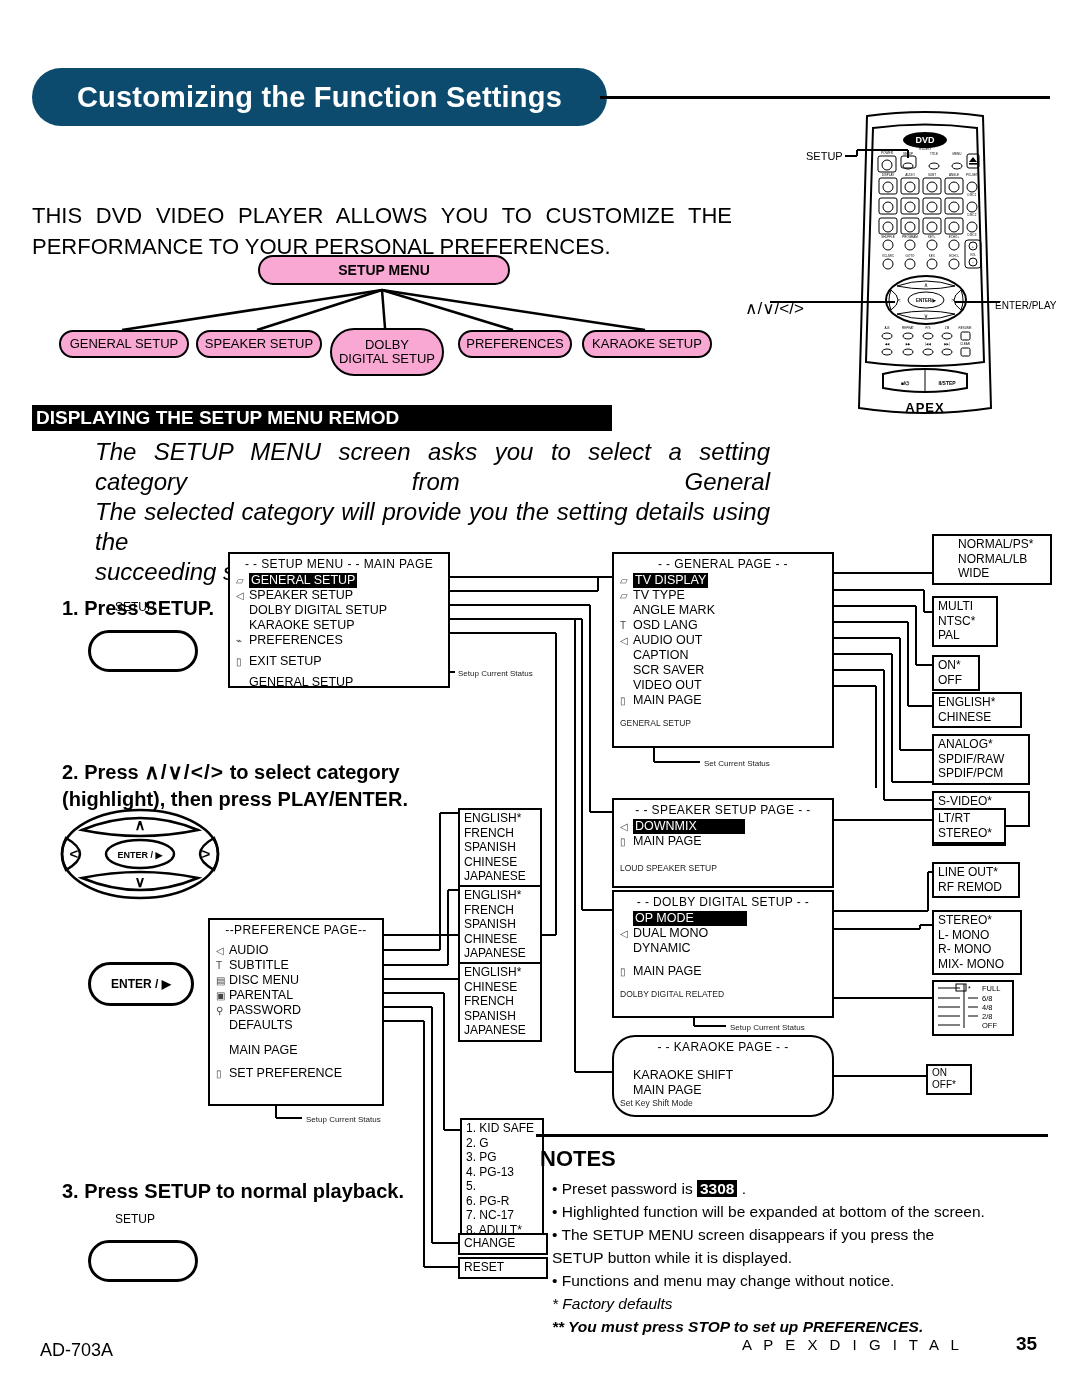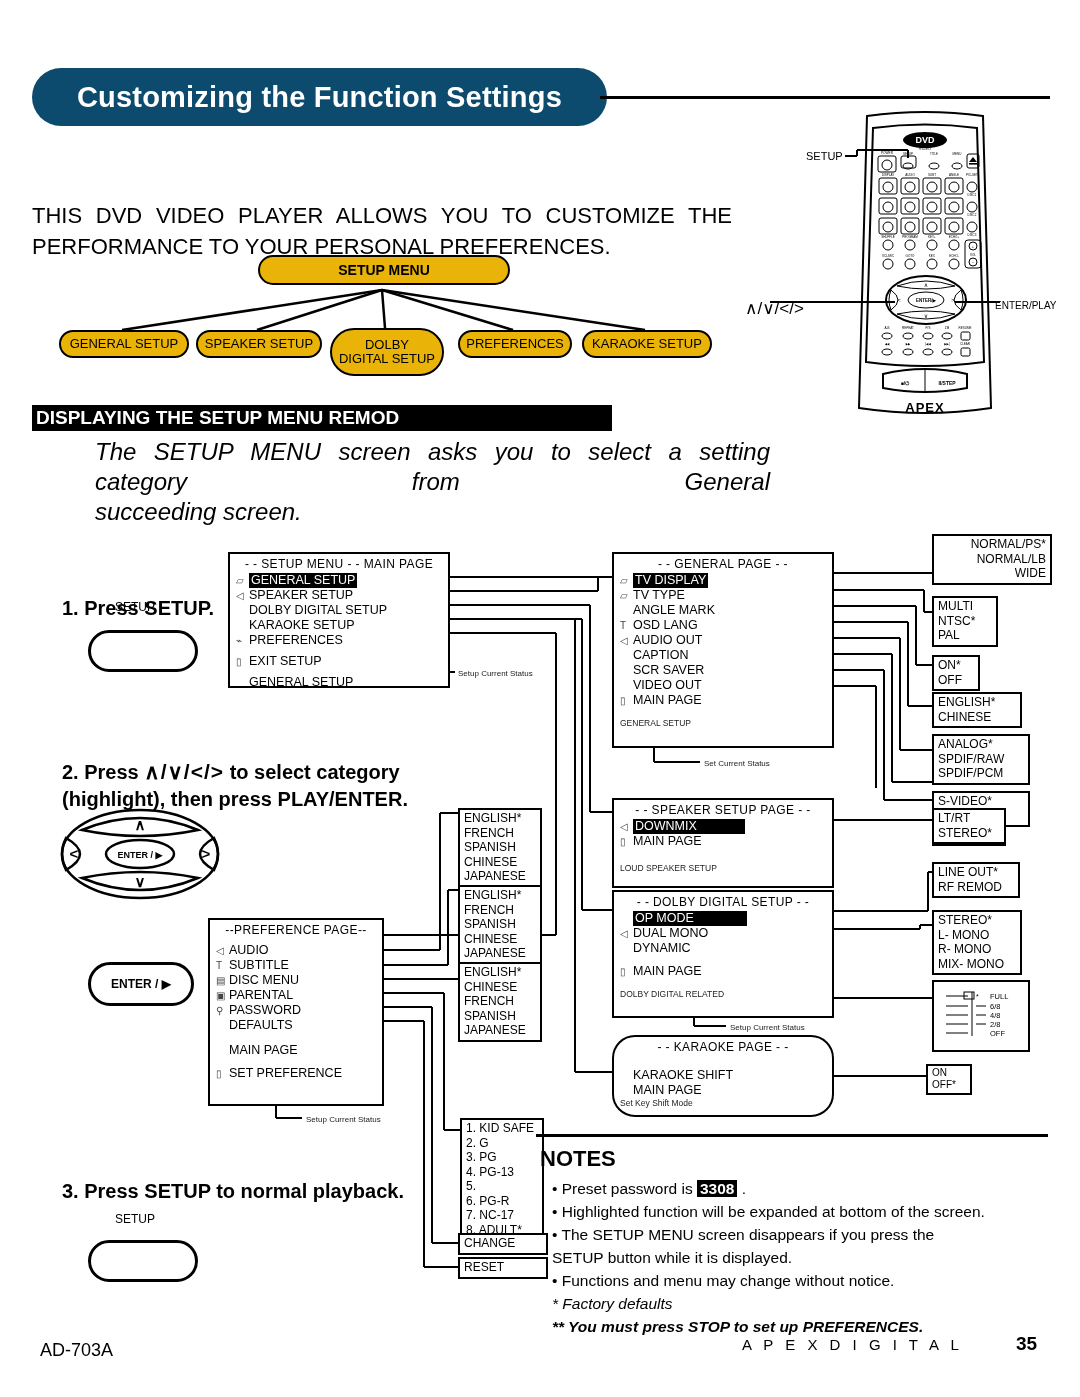--- a/index.html
+++ b/index.html
@@ -13,21 +13,21 @@
   #title-banner span{color:#fff;font-size:29px;font-weight:bold;letter-spacing:.2px;}
   #title-rule{left:600px;top:96px;width:450px;height:3px;background:#000;}
 
   #intro{left:32px;top:168px;width:700px;font-size:22px;line-height:31px;
       text-align:justify;margin-top:32px;}
   #intro div{text-align:justify;text-align-last:justify;}
   #intro div:last-child{text-align-last:left;}
 
   
   .pill{border:2px solid #000;border-radius:999px;display:flex;align-items:center;
-      justify-content:center;text-align:center;line-height:14px;background:#eab308;}
+      justify-content:center;text-align:center;line-height:14px;background:#f9a8d4;}
   #pill-setupmenu{left:258px;top:255px;width:248px;height:26px;font-size:14px;font-weight:bold;}
   .leafpill{font-size:13px;height:24px;}
   #pill-general{left:59px;top:330px;width:126px;}
   #pill-speaker{left:196px;top:330px;width:122px;}
   #pill-dolby{left:330px;top:328px;width:110px;height:44px;flex-direction:column;}
   #pill-pref{left:458px;top:330px;width:110px;}
   #pill-karaoke{left:582px;top:330px;width:126px;}
   #treeSvg{left:0;top:240px;}
 
   
@@ -69,30 +69,30 @@
   #box-main{left:228px;top:552px;width:218px;height:132px;}
   #box-general{left:612px;top:552px;width:218px;height:192px;}
   #box-speaker{left:612px;top:798px;width:218px;height:86px;}
   #box-dolby{left:612px;top:890px;width:218px;height:124px;}
   #box-karaoke{left:612px;top:1035px;width:218px;height:78px;border-radius:23px;}
   #box-pref{left:208px;top:918px;width:172px;height:184px;}
 
   
   .optbox{border:2px solid #000;background:#fff;font-size:12px;line-height:14.5px;
       padding:1px 4px 2px;white-space:nowrap;}
-  #opt-tvdisplay{left:932px;top:534px;width:88px;text-align:right;padding-left:24px;}
+  #opt-tvdisplay{left:932px;top:534px;width:88px;text-align:left;padding-left:24px;}
   #opt-tvtype{left:932px;top:596px;width:54px;}
   #opt-anglemark{left:932px;top:655px;width:36px;}
   #opt-osdlang{left:932px;top:692px;width:78px;}
   #opt-audioout{left:932px;top:734px;width:86px;}
   #opt-videoout{left:932px;top:791px;width:86px;}
   #opt-downmix{left:932px;top:810px;width:62px;}
   #opt-lineout{left:932px;top:862px;width:76px;}
   #opt-dualmono{left:932px;top:910px;width:78px;}
-  #opt-dynamic{left:932px;top:980px;width:78px;height:52px;padding:8px;}
+  #opt-dynamic{left:932px;top:980px;width:78px;height:52px;padding:0;}
   #opt-karaokeshift{left:926px;top:1064px;width:34px;}
 
   #opt-audio-lang{left:458px;top:808px;width:72px;}
   #opt-subtitle-lang{left:458px;top:885px;width:72px;}
   #opt-discmenu-lang{left:458px;top:962px;width:72px;}
   #opt-parental{left:460px;top:1118px;width:72px;}
   #opt-change{left:458px;top:1233px;width:78px;}
   #opt-reset{left:458px;top:1257px;width:78px;}
 
   
@@ -162,20 +162,21 @@
 </div>
 <div class="abs pill leafpill" id="pill-karaoke">
   <span>KARAOKE SETUP</span>
 </div>
 
 <div class="abs" id="sec-bar">
   <span>DISPLAYING THE SETUP MENU REMOD</span>
 </div>
 <div class="abs" id="sec-body">
   <div>The SETUP MENU screen asks you to select a setting category from General</div>
+  <div>The selected category will provide you the setting details using the</div>
   <div>succeeding screen.</div>
 </div>
 
 <div class="abs steptext" id="step1">1. Press SETUP.</div>
 <div class="abs btnlabel" id="setup-lbl-1">SETUP</div>
 <div class="abs oval" id="setup-btn-1"></div>
 
 <div class="abs steptext" id="step2">
   <span>2. Press</span>
   <span class="arrowglyph">∧/∨/&lt;/&gt;</span>

